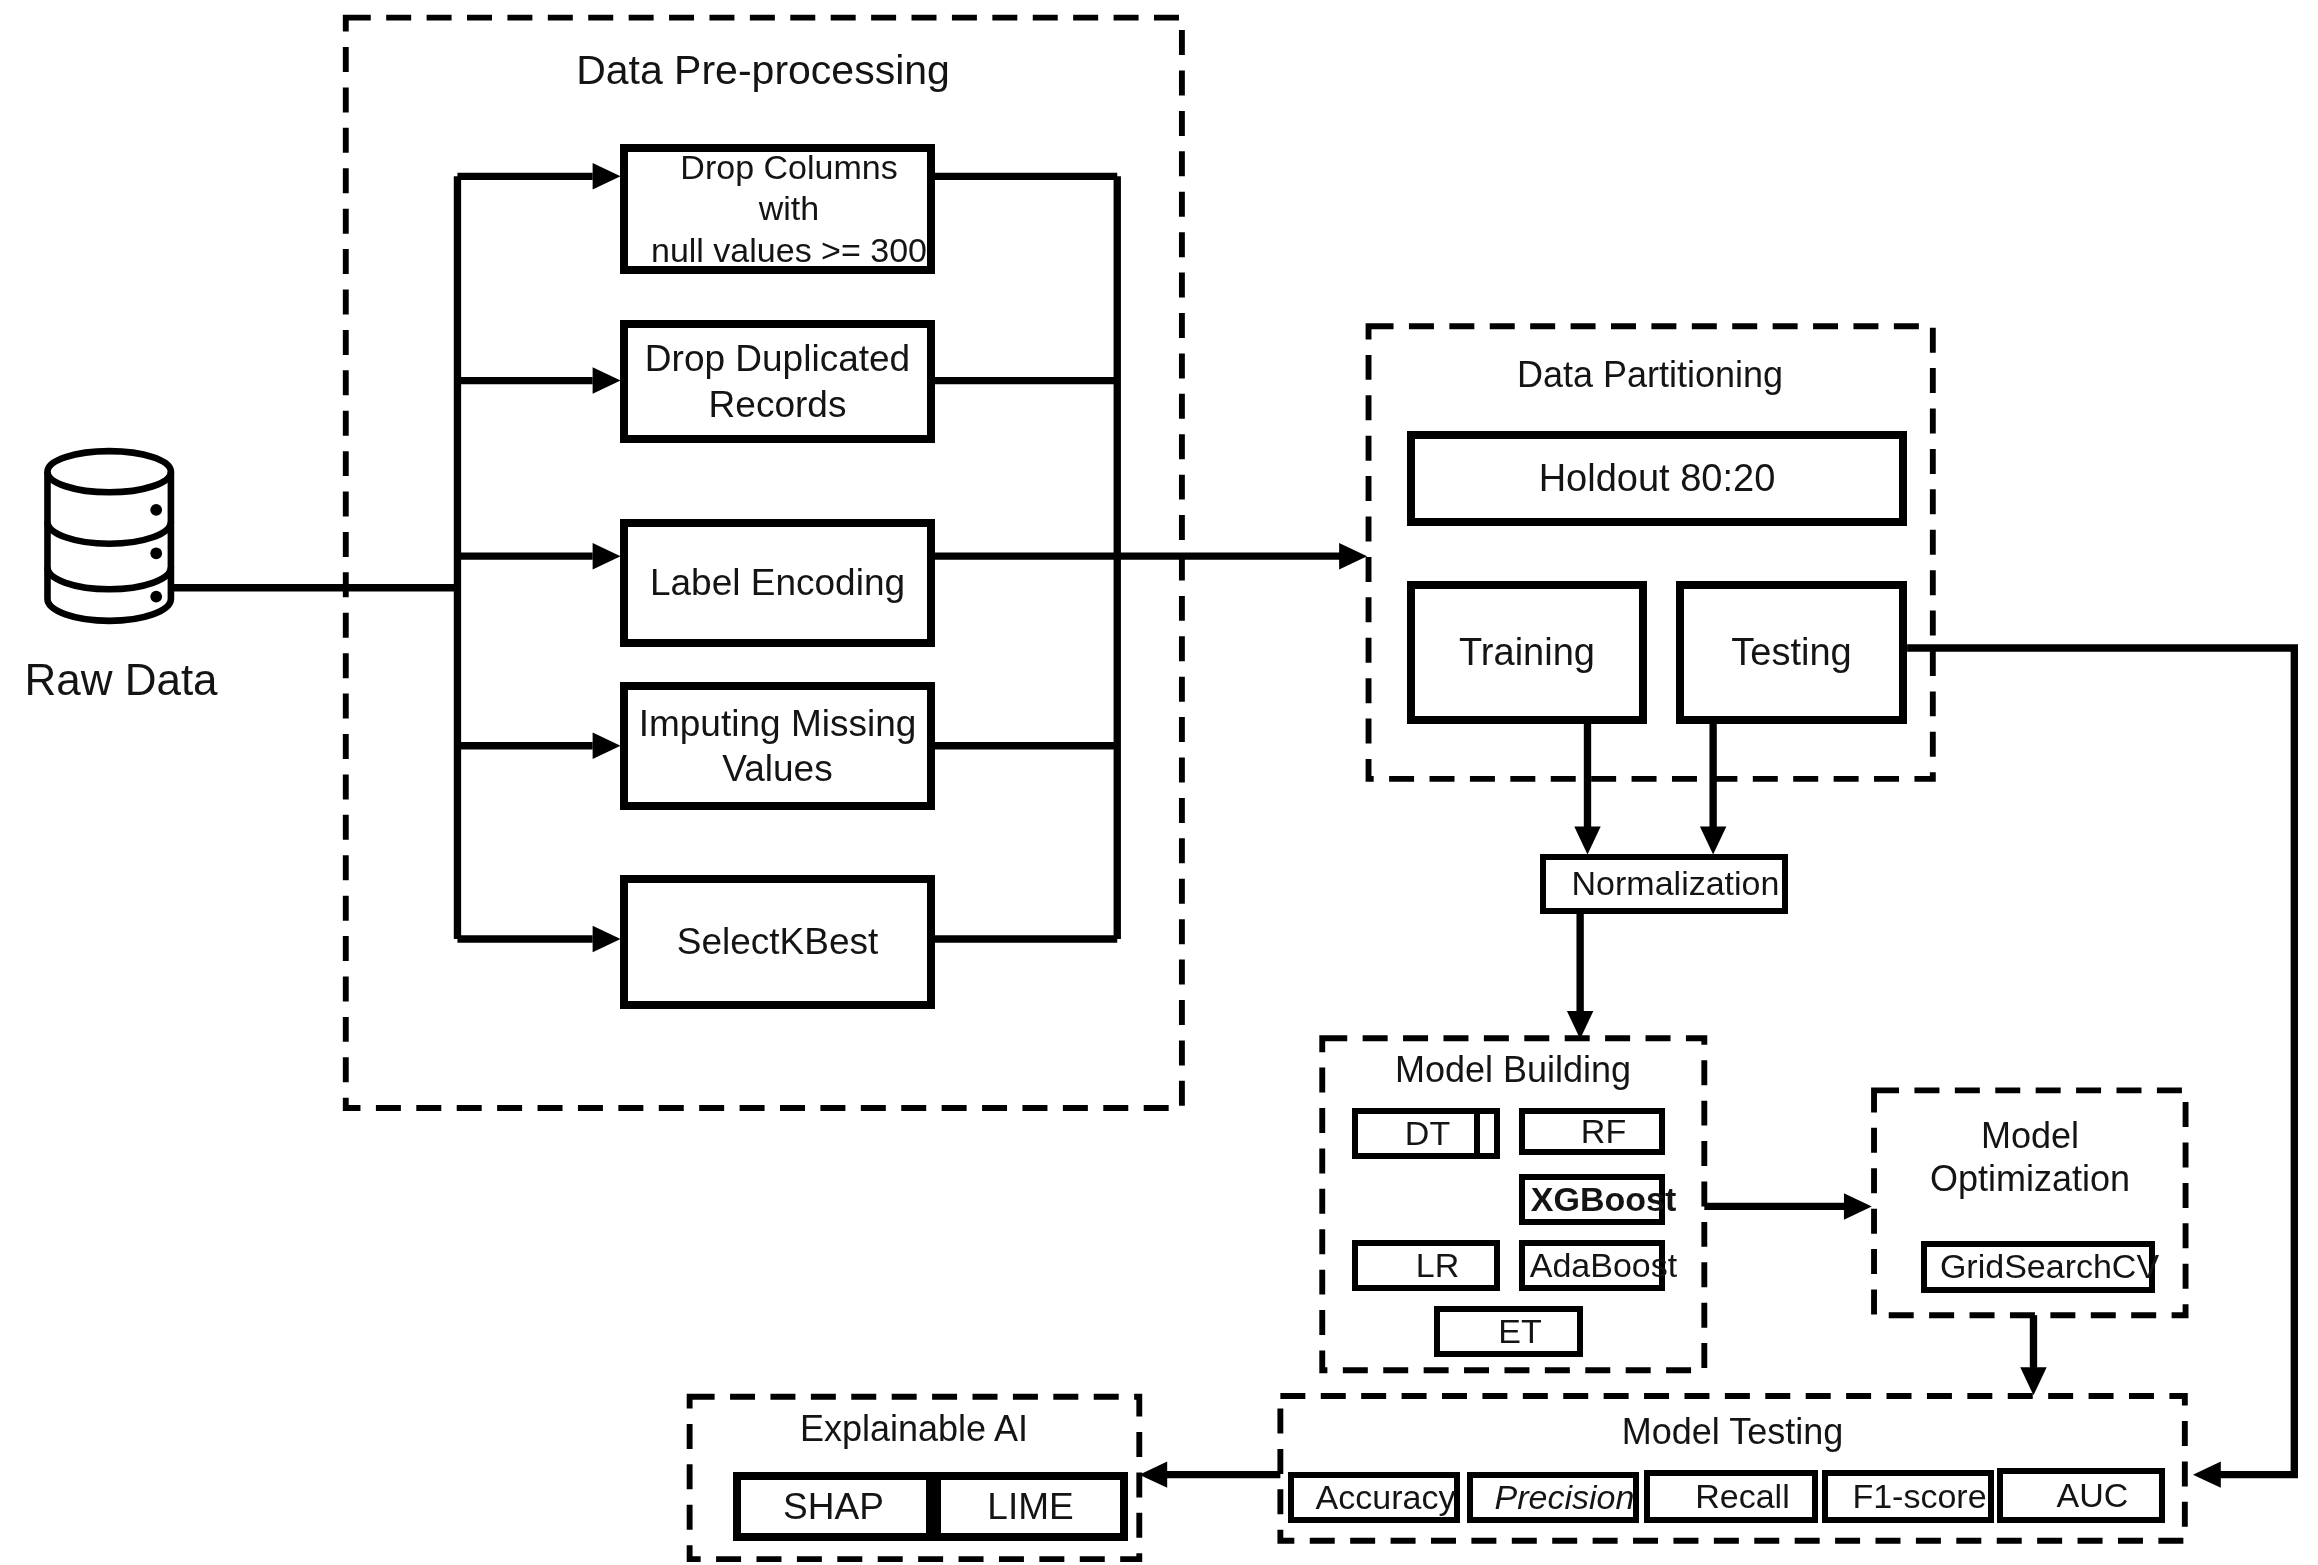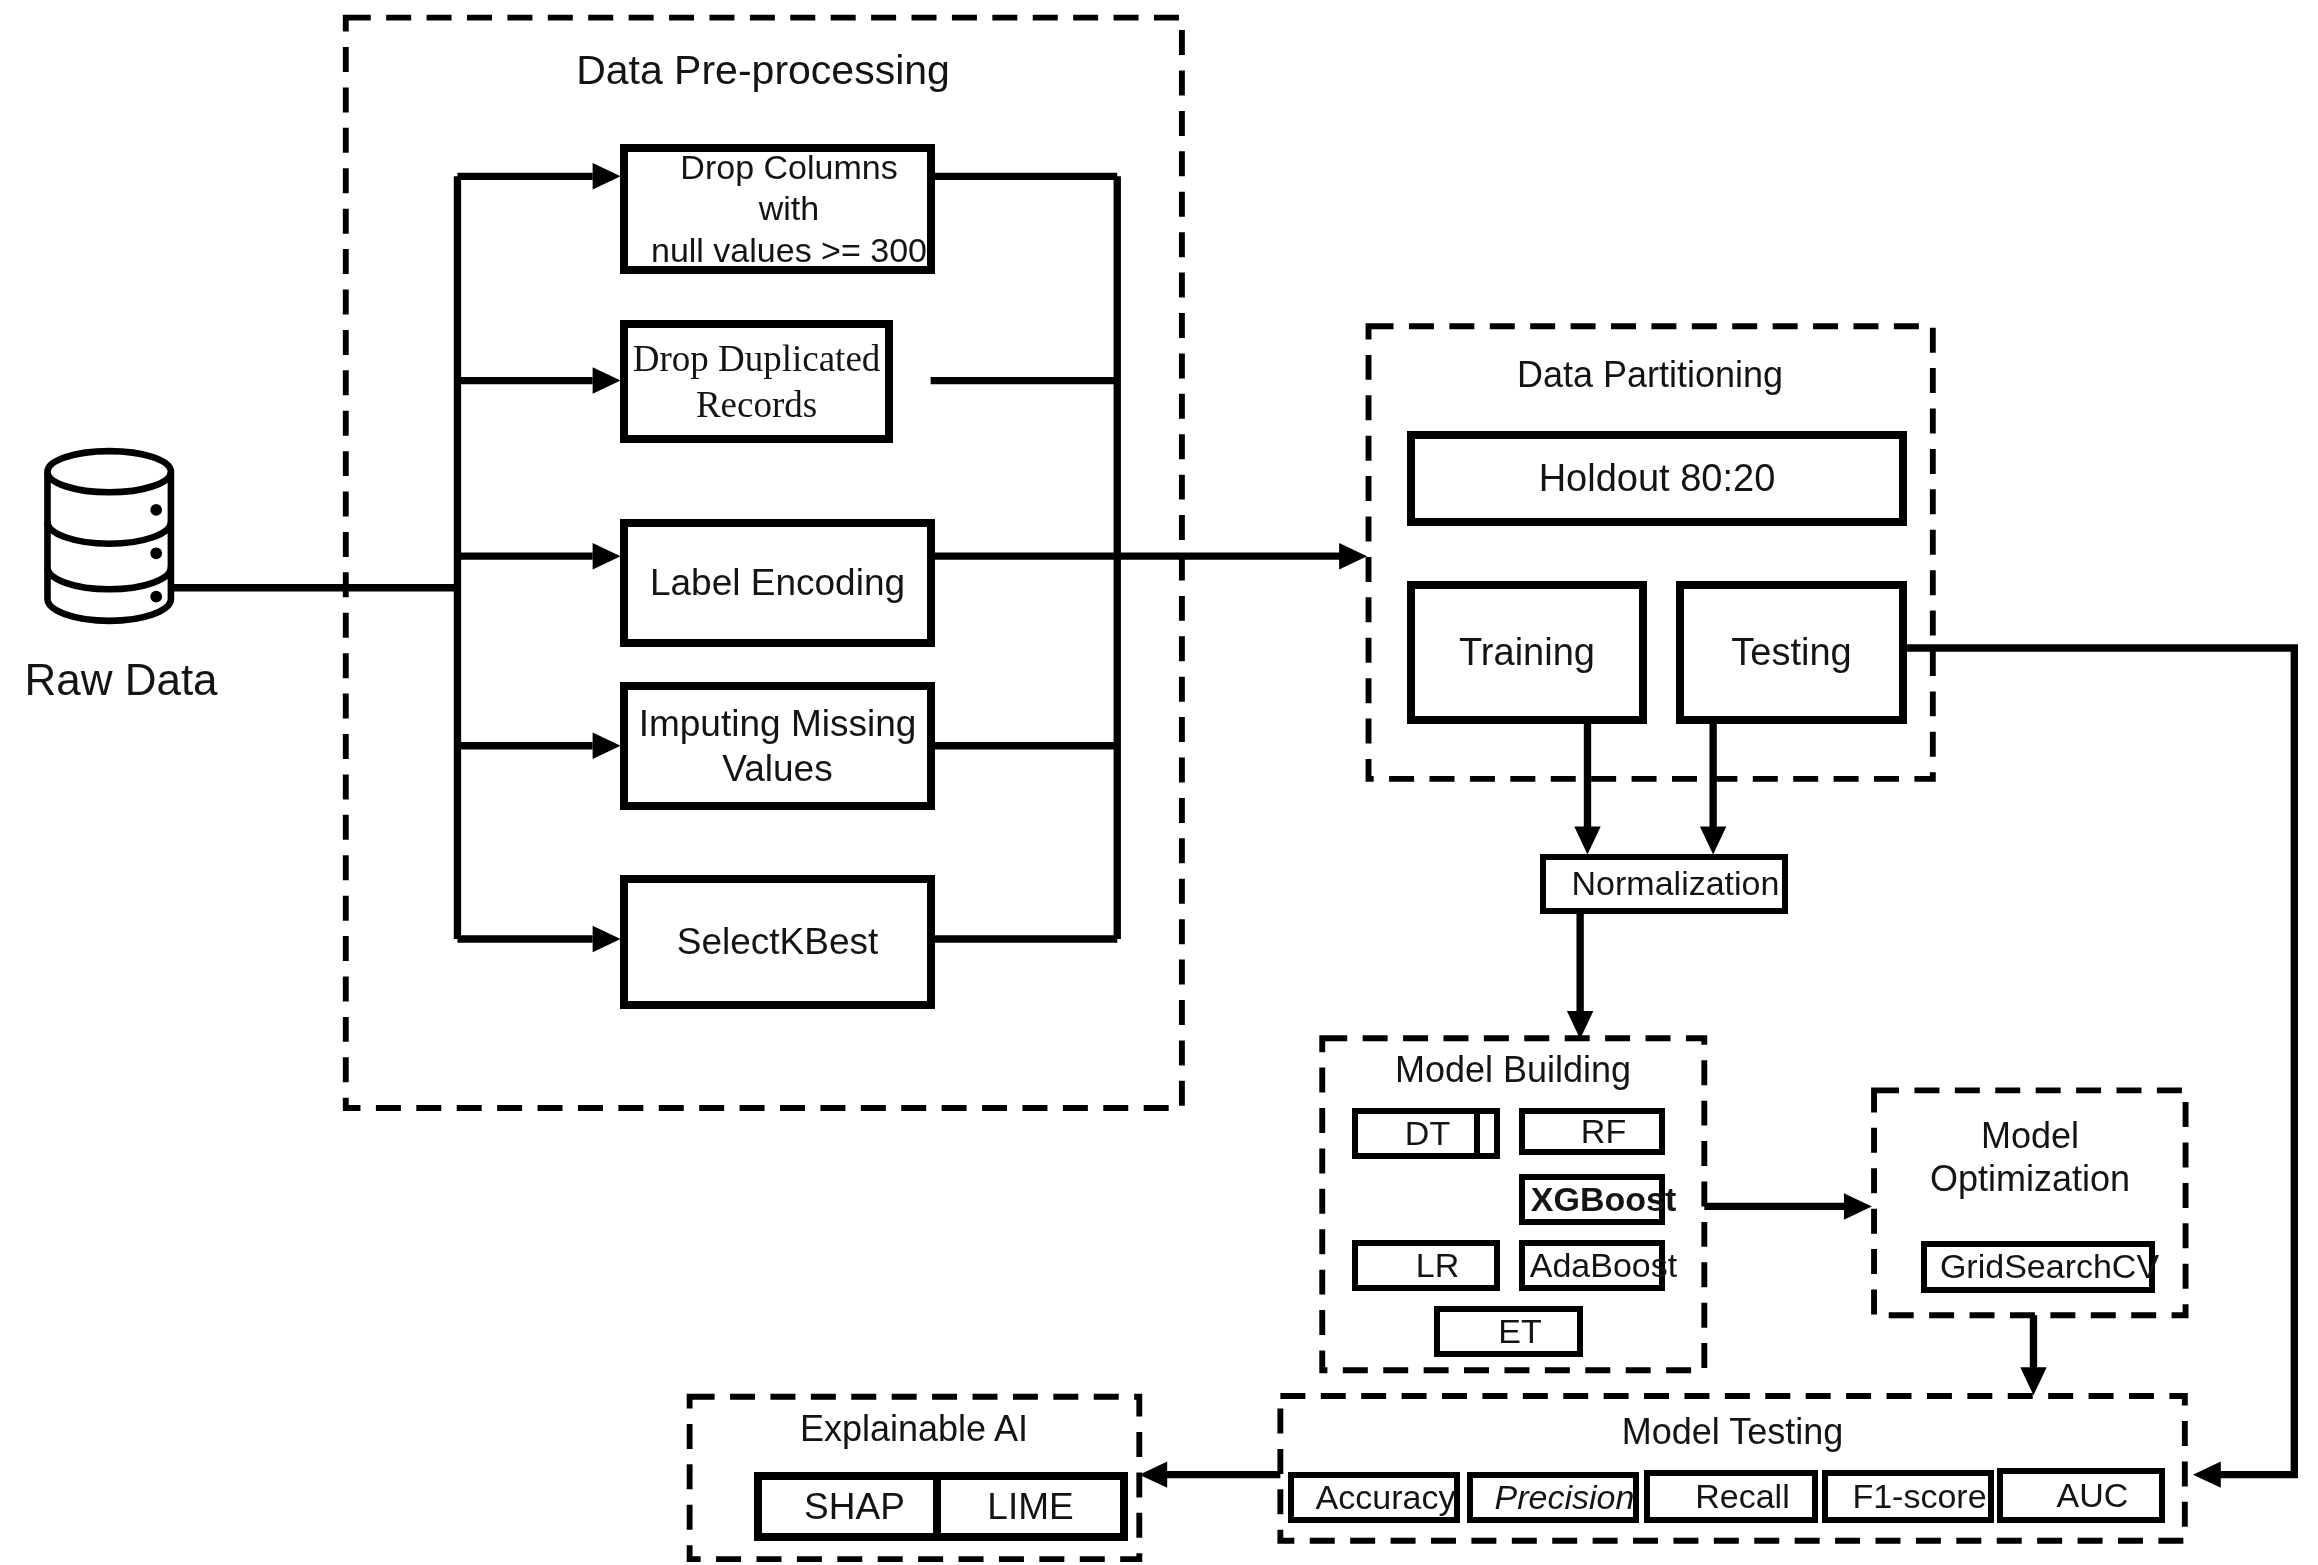--- a/index.html
+++ b/index.html
@@ -96,21 +96,21 @@
 
     <path d="M1742 2007 H1586"></path>
     <polygon fill="#000" stroke="none" points="1550,2007 1588,1989 1588,2025"></polygon>
   </svg>
 
   <div class="title f60" style="left:11px;top:654px;width:220px;">Raw Data</div>
 
   <div class="title f56" style="left:345px;top:46px;width:836px;">Data Pre-processing</div>
   <div class="box f46" style="left:620px;top:144px;width:315px;height:130px;">Drop Columns with
 null values &gt;= 300</div>
-  <div class="box f50" style="left:620px;top:320px;width:273px;height:123px;font-family:Liberation Serif, serif;">Drop Duplicated
+  <div class="box f50" style="left:620px;top:320px;width:315px;height:123px;">Drop Duplicated
 Records</div>
   <div class="box f50" style="left:620px;top:495px;width:315px;height:128px;margin-top:24px;">Label Encoding</div>
   <div class="box f50" style="left:620px;top:682px;width:315px;height:128px;">Imputing Missing
 Values</div>
   <div class="box f50" style="left:620px;top:875px;width:315px;height:134px;">SelectKBest</div>
 
   <div class="title f54" style="left:1368px;top:353px;width:564px;">Data Partitioning</div>
   <div class="box f52" style="left:1407px;top:431px;width:500px;height:95px;">Holdout 80:20</div>
   <div class="box f52" style="left:1407px;top:581px;width:240px;height:143px;">Training</div>
   <div class="box f52" style="left:1676px;top:581px;width:231px;height:143px;">Testing</div>
@@ -131,17 +131,17 @@
   <div class="box thin f46" style="left:1921px;top:1241px;width:234px;height:52px;">GridSearchCV</div>
 
   <div class="title f54" style="left:1280px;top:1410px;width:905px;">Model Testing</div>
   <div class="box thin f46" style="left:1288px;top:1472px;width:172px;height:51px;">Accuracy</div>
   <div class="box thin f46" style="left:1467px;top:1472px;width:172px;height:51px;font-style:italic;">Precision</div>
   <div class="box thin f46" style="left:1644px;top:1470px;width:174px;height:53px;">Recall</div>
   <div class="box thin f46" style="left:1822px;top:1470px;width:172px;height:53px;">F1-score</div>
   <div class="box thin f46" style="left:1997px;top:1468px;width:168px;height:55px;">AUC</div>
 
   <div class="title f54" style="left:689px;top:1407px;width:450px;">Explainable AI</div>
-  <div class="box f50" style="left:754px;top:1472px;width:201px;height:69px;">SHAP</div>
+  <div class="box f50" style="left:733px;top:1472px;width:201px;height:69px;">SHAP</div>
   <div class="box f50" style="left:933px;top:1472px;width:195px;height:69px;">LIME</div>
 
 </div>
 
 
 </body></html>

